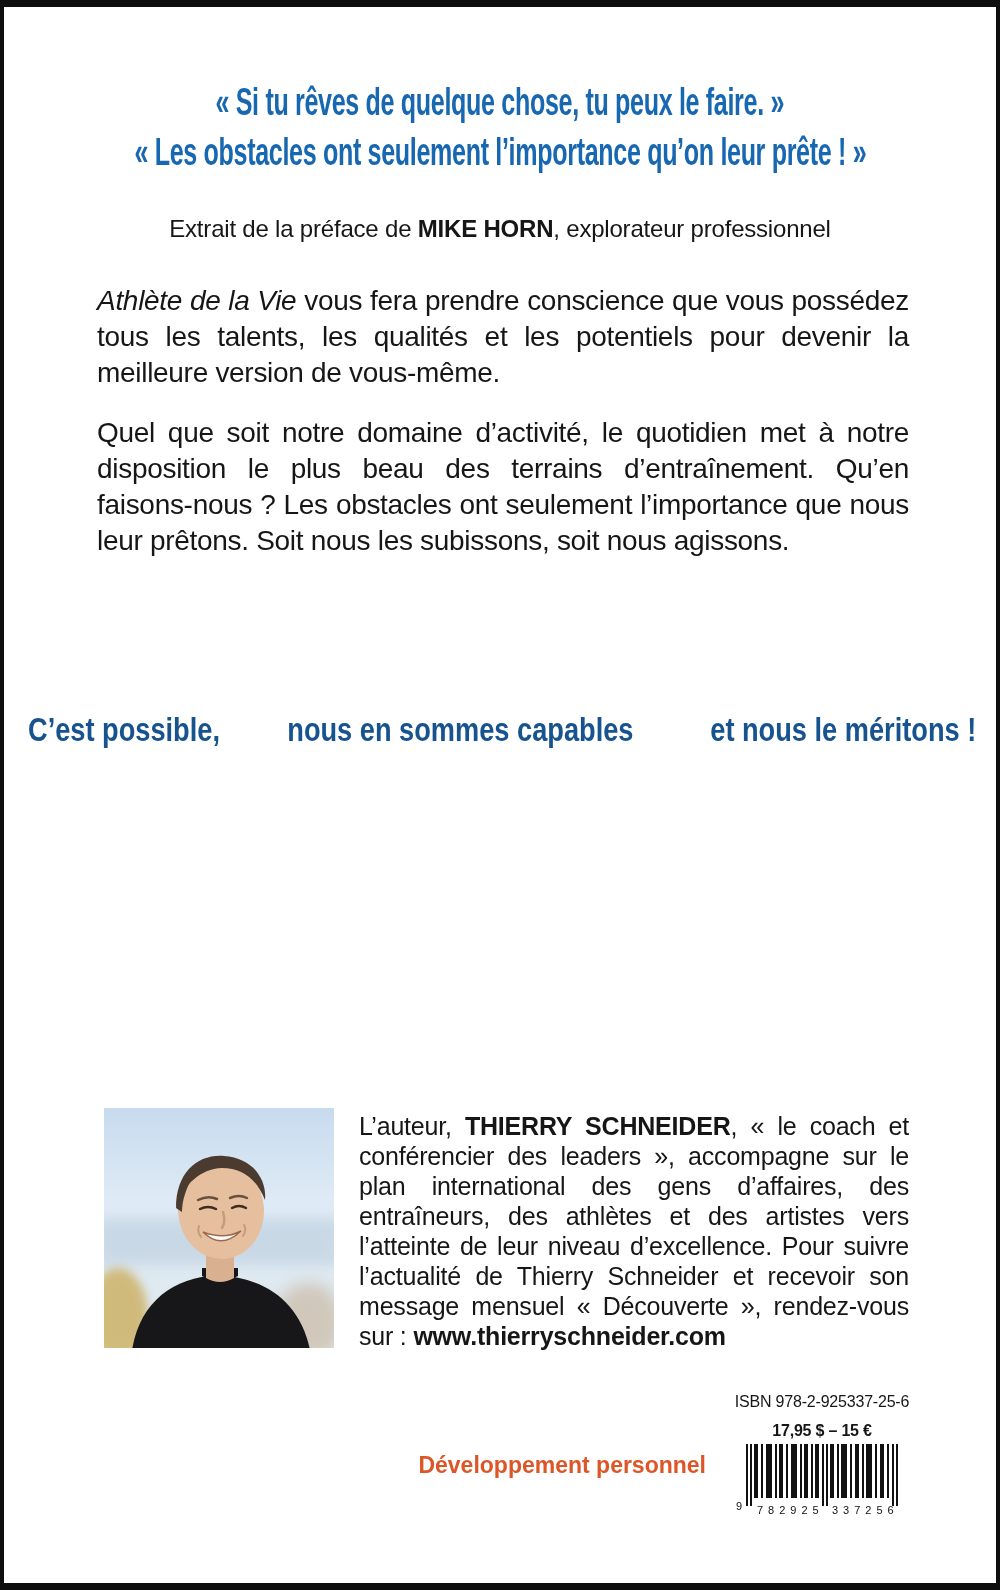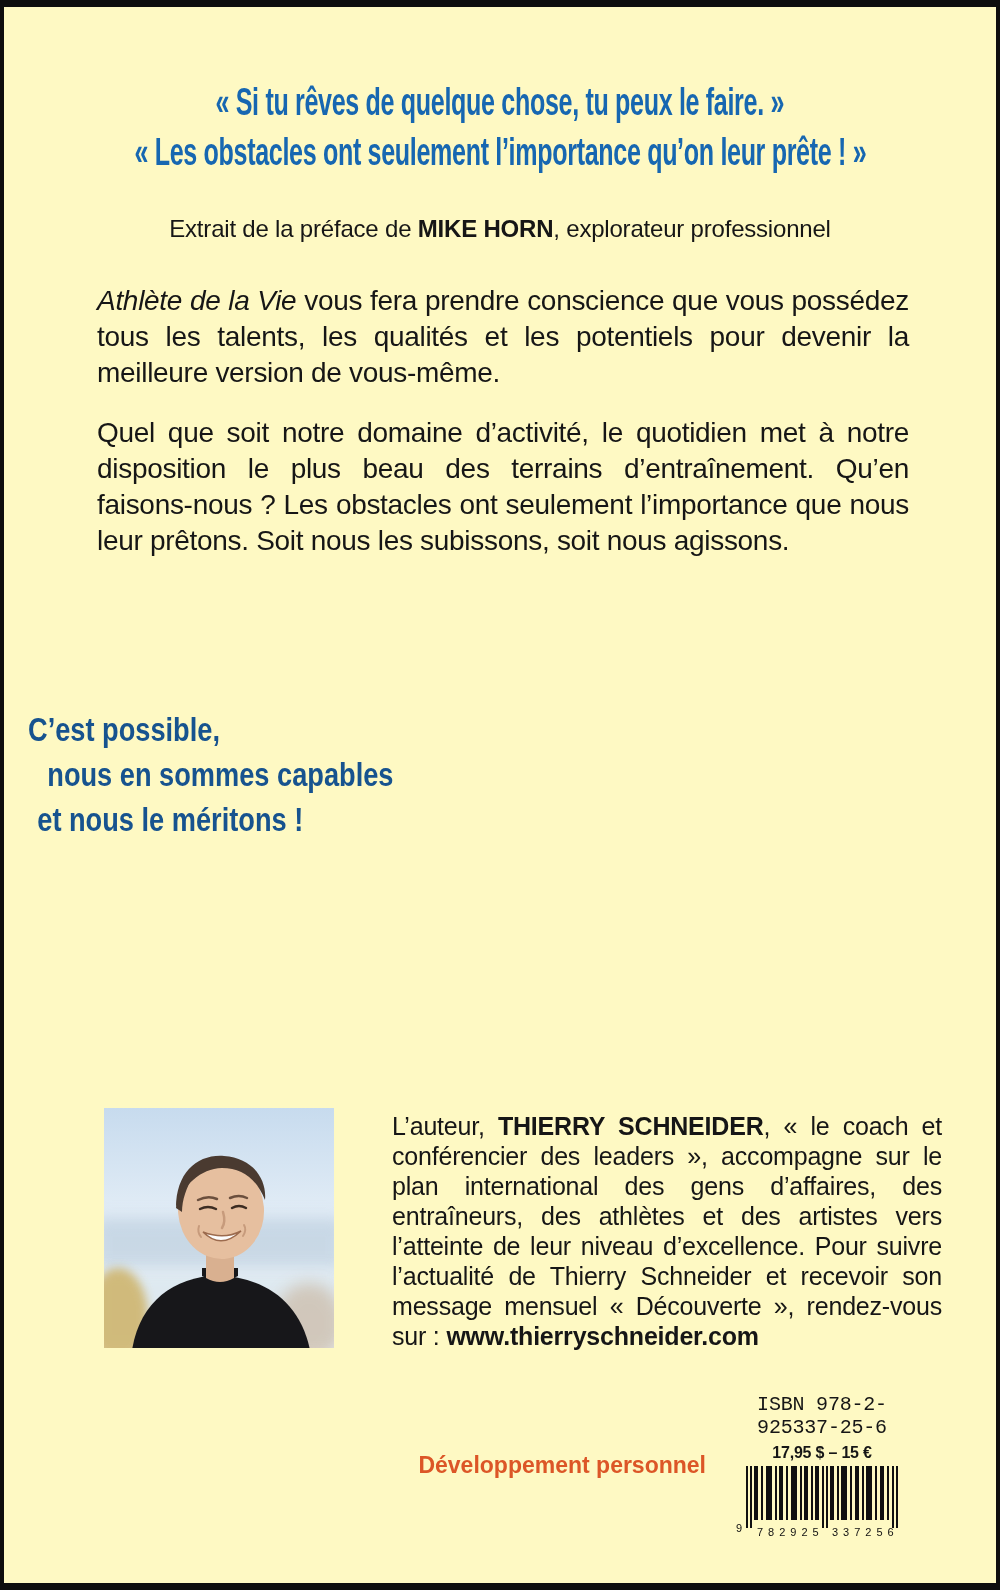--- a/index.html
+++ b/index.html
@@ -4,21 +4,21 @@
 <style>
   html,body{margin:0;padding:0;}
   body{
     width:1000px;height:1590px;position:relative;
     background:#0e0e0e;
     font-family:"Liberation Sans", sans-serif;
     -webkit-font-smoothing:antialiased;
   }
   .cover{
     position:absolute;left:4px;top:7px;right:4px;bottom:7px;
-    background:#fef9c3;overflow:hidden;
+    background:#ffffff;overflow:hidden;
   }
   
   .headline{
     position:absolute;top:70px;left:0;width:100%;
     display:flex;flex-direction:column;align-items:center;
     color:#1767B1;
   }
   .headline .hline{
     display:inline-block;white-space:nowrap;
     font-weight:700;font-size:38px;line-height:50px;
@@ -36,50 +36,49 @@
     color:#161616;font-size:28px;line-height:36px;
     text-align:justify;letter-spacing:-0.3px;
   }
   .bodycopy p{margin:0 0 24px 0;}
   .bodycopy .ital{font-style:italic;}
   .body-top{top:276px;}
   .body-bottom{top:886px;}
   
   .motto{
     position:absolute;top:700px;left:0;width:100%;
-    display:flex;flex-direction:column;align-items:flex-start;
+    display:flex;align-items:flex-start;
     color:#17538F;
   }
   .motto .mline{
     display:inline-block;white-space:nowrap;
     font-weight:700;font-size:34px;line-height:45px;
     transform:scaleX(0.8);transform-origin:50% 50%;
   }
   
   .author-photo{
     position:absolute;left:100px;top:1101px;width:230px;height:240px;
   }
   .author-bio{
     position:absolute;left:355px;top:1104px;width:550px;
     color:#161616;font-size:25px;line-height:30px;text-align:justify;
     letter-spacing:-0.2px;
-    margin-left:33px;
   }
   .author-bio b{font-weight:700;}
   
   .category{
     position:absolute;top:1445px;right:290px;text-align:center;
     color:#DC5627;font-weight:700;font-size:23px;line-height:27px;
   }
   .barcode-block{
     position:absolute;left:723px;top:1386px;width:190px;text-align:center;
     color:#161616;
   }
-  .isbn{font-size:20px;letter-spacing:-0.2px;font-family:Liberation Mono, monospace;}
-  .price{font-size:16px;font-weight:700;margin-top:5px;letter-spacing:-0.2px;}
+  .isbn{font-size:16px;letter-spacing:-0.2px;}
+  .price{font-size:16px;font-weight:700;margin-top:11px;letter-spacing:-0.2px;}
   .barcode-svg{margin-top:4px;}
 </style>
 </head>
 <body>
 
 <div class="cover">
 
   <div class="headline">
     <span class="hline">« Si tu rêves de quelque chose, tu peux le faire. »</span>
     <span class="hline">« Les obstacles ont seulement l’importance qu’on leur prête ! »</span>

